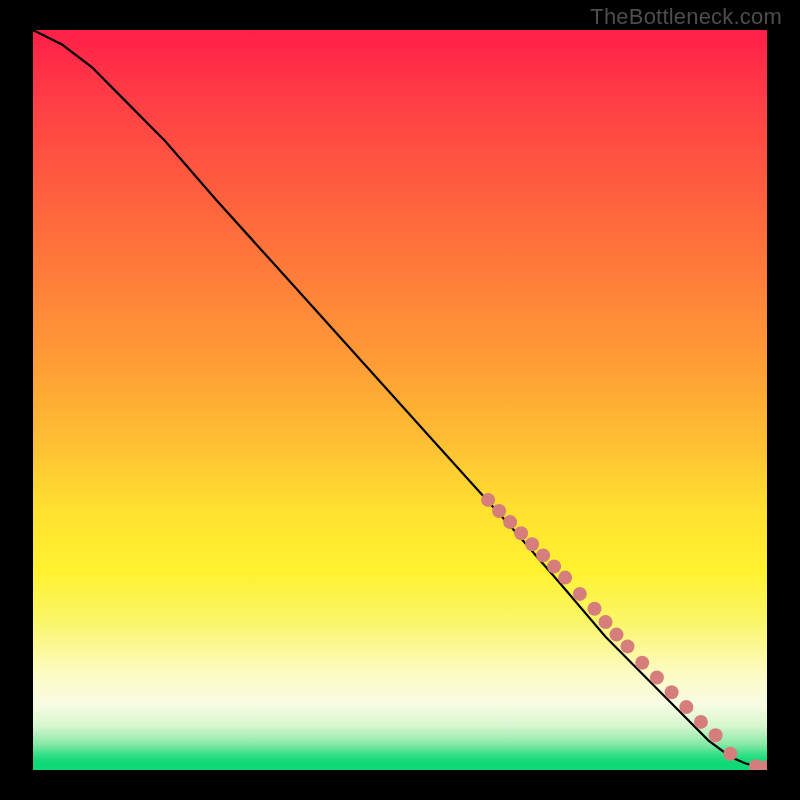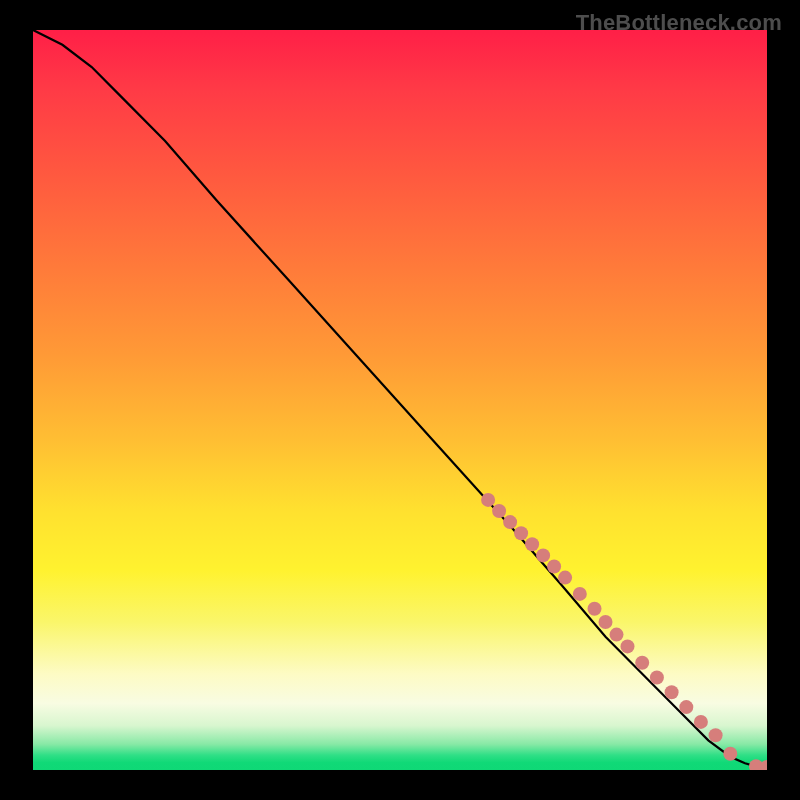--- a/index.html
+++ b/index.html
@@ -12,25 +12,25 @@
     font-family: Arial, Helvetica, sans-serif;
   }
   .frame {
     position: relative;
     width: 800px;
     height: 800px;
     background: #000;
   }
   .watermark {
     position: absolute;
-    top: 10px;
+    top: 4px;
     right: 18px;
     color: #4d4d4d;
     font-size: 22px;
-    font-weight: 700;
+    font-weight: 400;
     letter-spacing: 0.2px;
     z-index: 10;
     text-align: center;
   }
   .plot-area {
     position: absolute;
     left: 33px;
     top: 30px;
     width: 734px;
     height: 740px;

